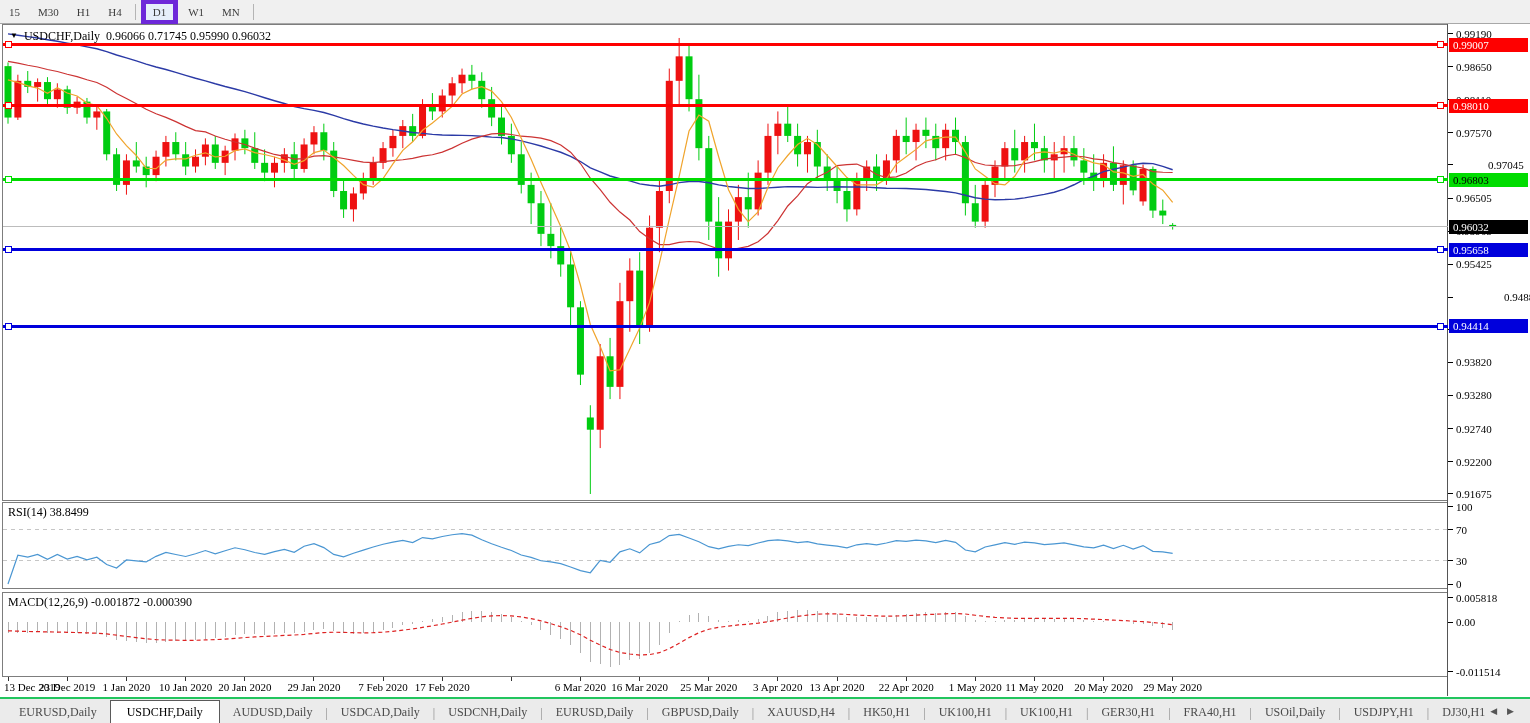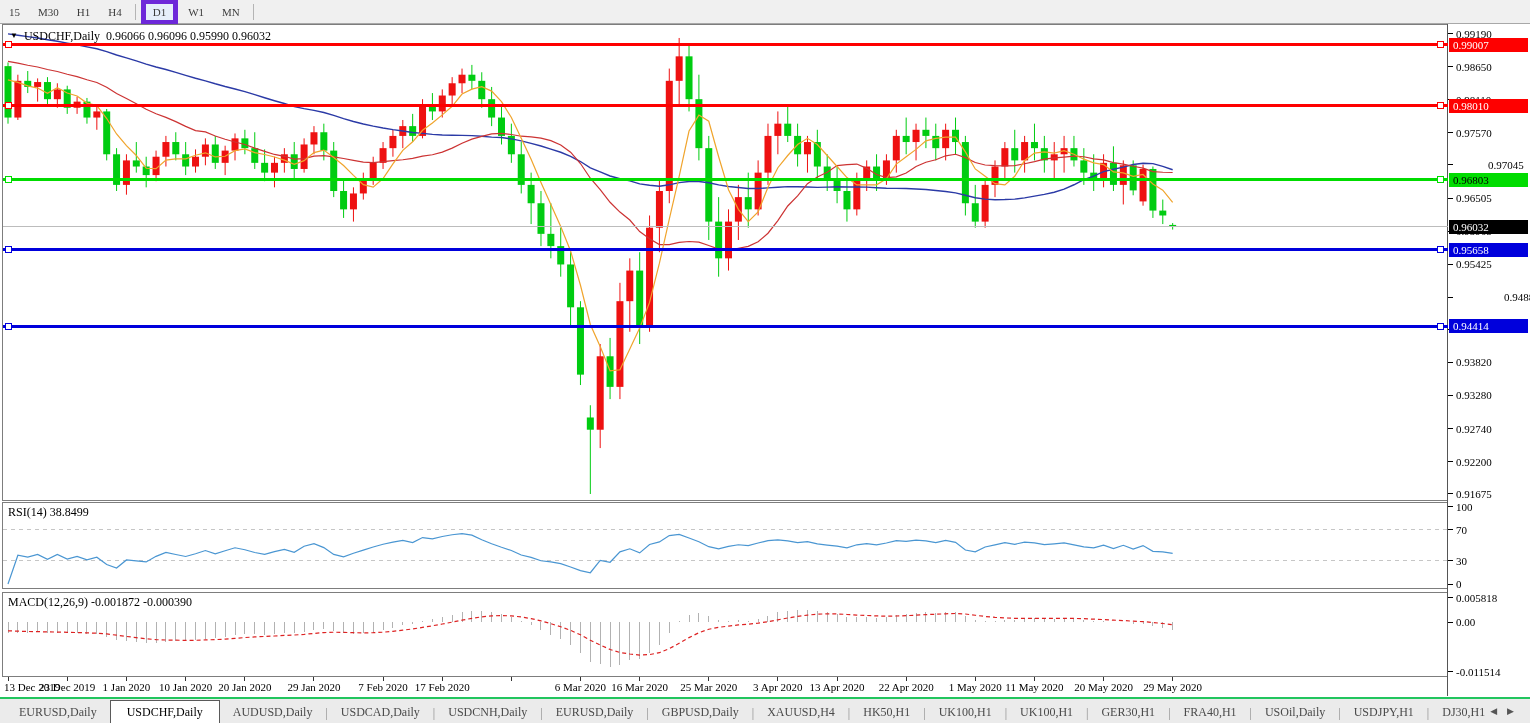--- a/index.html
+++ b/index.html
@@ -475,21 +475,21 @@
       <line x1="1447.5" y1="506.8" x2="1452.5" y2="506.8" stroke="#000" stroke-width="1" shape-rendering="crispEdges"></line>
       <line x1="1447.5" y1="529.96" x2="1452.5" y2="529.96" stroke="#000" stroke-width="1" shape-rendering="crispEdges"></line>
       <line x1="1447.5" y1="560.84" x2="1452.5" y2="560.84" stroke="#000" stroke-width="1" shape-rendering="crispEdges"></line>
       <line x1="1447.5" y1="584" x2="1452.5" y2="584" stroke="#000" stroke-width="1" shape-rendering="crispEdges"></line>
       <line x1="1447.5" y1="597.5" x2="1452.5" y2="597.5" stroke="#000" stroke-width="1" shape-rendering="crispEdges"></line>
       <line x1="1447.5" y1="622.174486" x2="1452.5" y2="622.174486" stroke="#000" stroke-width="1" shape-rendering="crispEdges"></line>
       <line x1="1447.5" y1="671.9955640000001" x2="1452.5" y2="671.9955640000001" stroke="#000" stroke-width="1" shape-rendering="crispEdges"></line>
     </svg>
 
   <div class="title-row">
-    <span class="tri">▼</span><span>USDCHF,Daily</span>&nbsp;&nbsp;<span>0.96066 0.96096 0.95990 0.96032</span>
+    <span class="tri">▼</span><span>USDCHF,Daily</span>&nbsp;&nbsp;<span>0.96066 0.71745 0.95990 0.96032</span>
   </div>
 
   <div class="ind-label" style="left:8px;top:505px;">RSI(14) 38.8499</div>
   <div class="ind-label" style="left:8px;top:595px;">MACD(12,26,9) -0.001872 -0.000390</div>
 
   <div id="price-labels">
       <div class="lbl" style="left: 1456px; top: 27.6919px;">0.99190</div>
       <div class="lbl" style="left: 1456px; top: 60.7457px;">0.98650</div>
       <div class="lbl" style="left: 1456px; top: 93.7995px;">0.98110</div>
       <div class="lbl" style="left: 1456px; top: 126.853px;">0.97570</div>

